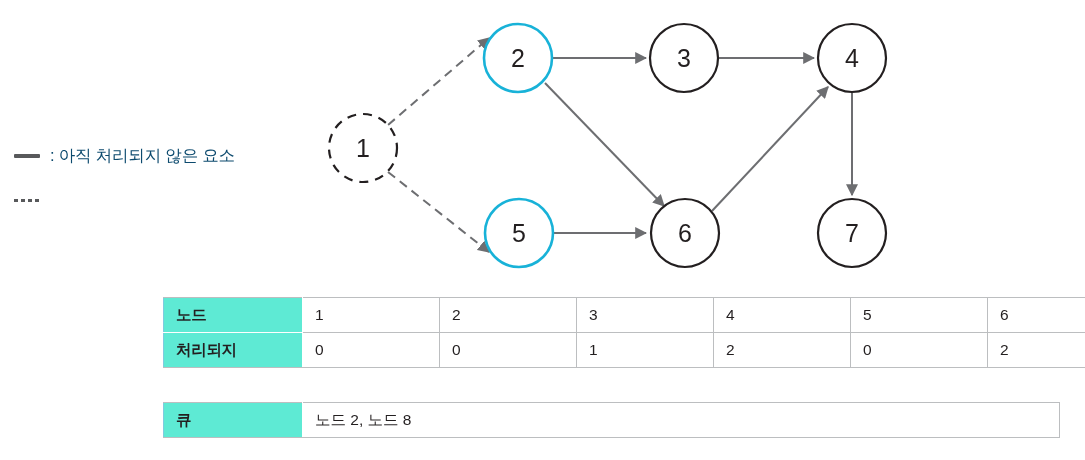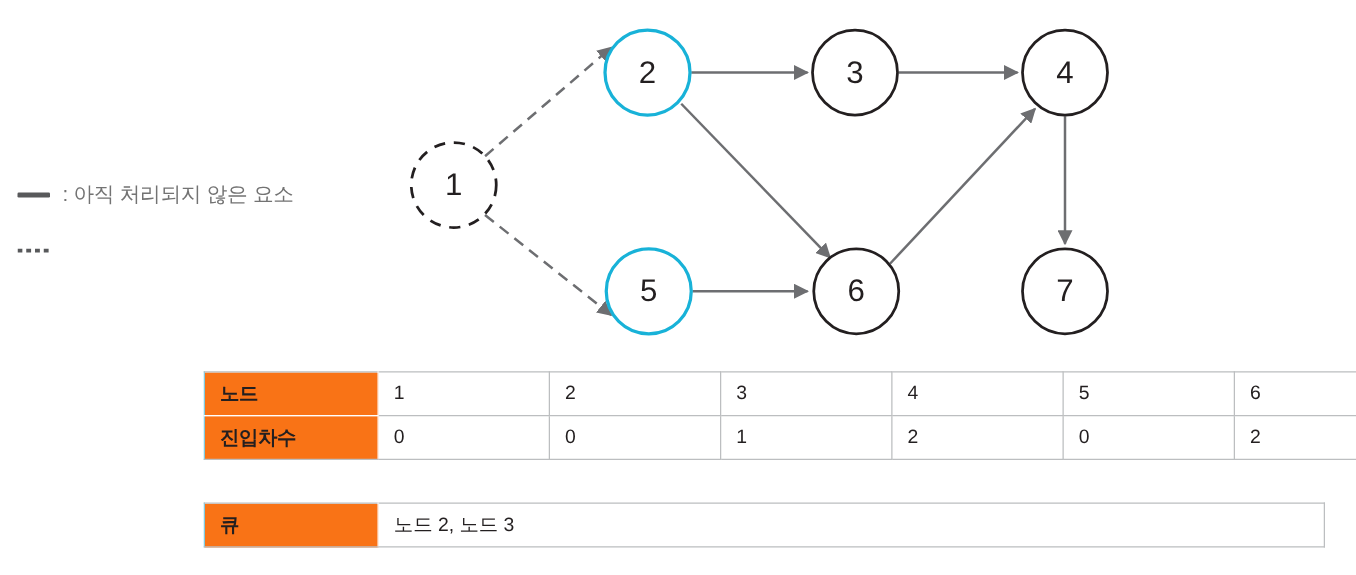--- a/index.html
+++ b/index.html
@@ -53,21 +53,21 @@
     width: 26px;
     height: 3px;
     background-image: linear-gradient(to right, #58595b 0 4px, transparent 4px 7px);
     background-size: 7px 3px;
     background-repeat: repeat-x;
   }
   .legend-text {
     font-size: 16.5px;
     letter-spacing: -0.2px;
     white-space: nowrap;
-    color: #737373;
+    color: #0c4a6e;
     margin-left: 6px;
   }
 
   
   #graph {
     position: absolute;
     left: 0;
     top: 0;
     width: 1085px;
     height: 290px;
@@ -99,21 +99,21 @@
     border: 1px solid #bcbec0;
     height: 34px;
     padding: 0 12px;
     text-align: left;
     vertical-align: middle;
     font-weight: normal;
     background: #ffffff;
     color: #231f20;
   }
   .tbl .rowhead {
-    background: #f97316;
+    background: #5eead4;
     font-weight: bold;
     color: #231f20;
     border-left: 1px solid #7fcbe0;
     border-right: 1px solid #ffffff;
     width: 114px;
     letter-spacing: -0.3px;
   }
   #degree-table td.cell { width: 112px; }
   .tbl tr.first-row .rowhead { border-bottom: 1px solid #ffffff; }
   .tbl td.last { border-right: 1px solid #bcbec0; }
@@ -191,32 +191,32 @@
       <td class="rowhead">노드</td>
       <td class="cell">1</td>
       <td class="cell">2</td>
       <td class="cell">3</td>
       <td class="cell">4</td>
       <td class="cell">5</td>
       <td class="cell">6</td>
 
     </tr>
     <tr>
-      <td class="rowhead">진입차수</td>
+      <td class="rowhead">처리되지</td>
       <td class="cell">0</td>
       <td class="cell">0</td>
       <td class="cell">1</td>
       <td class="cell">2</td>
       <td class="cell">0</td>
       <td class="cell">2</td>
 
     </tr>
   </tbody>
 </table>
 
 <table class="tbl" id="queue-table">
   <tbody>
     <tr>
       <td class="rowhead">큐</td>
-      <td class="last">노드 2, 노드 3</td>
+      <td class="last">노드 2, 노드 8</td>
     </tr>
   </tbody>
 </table>
 
 </body></html>

